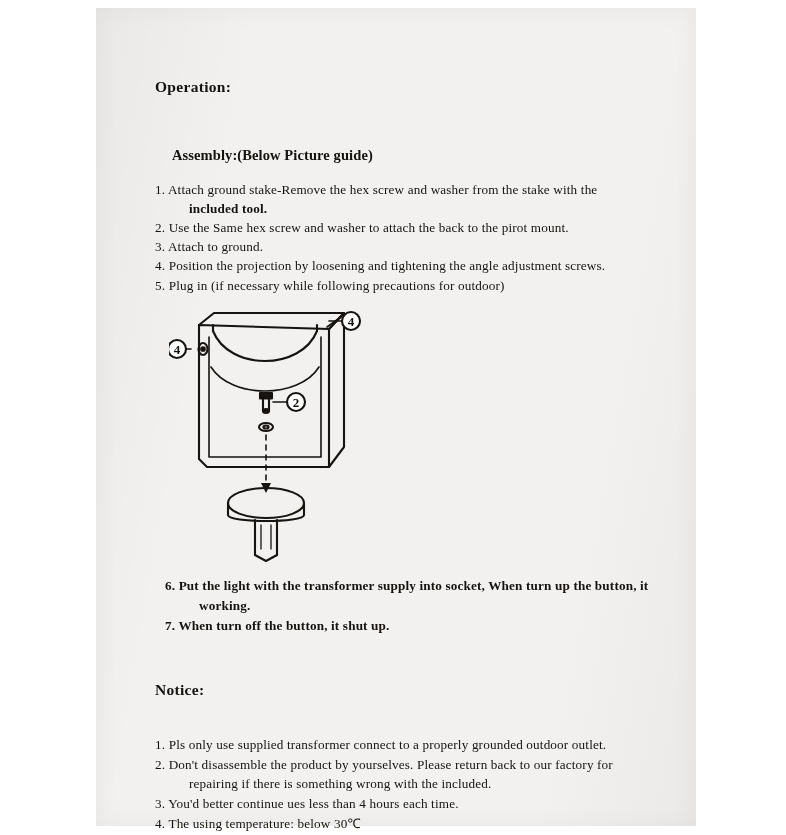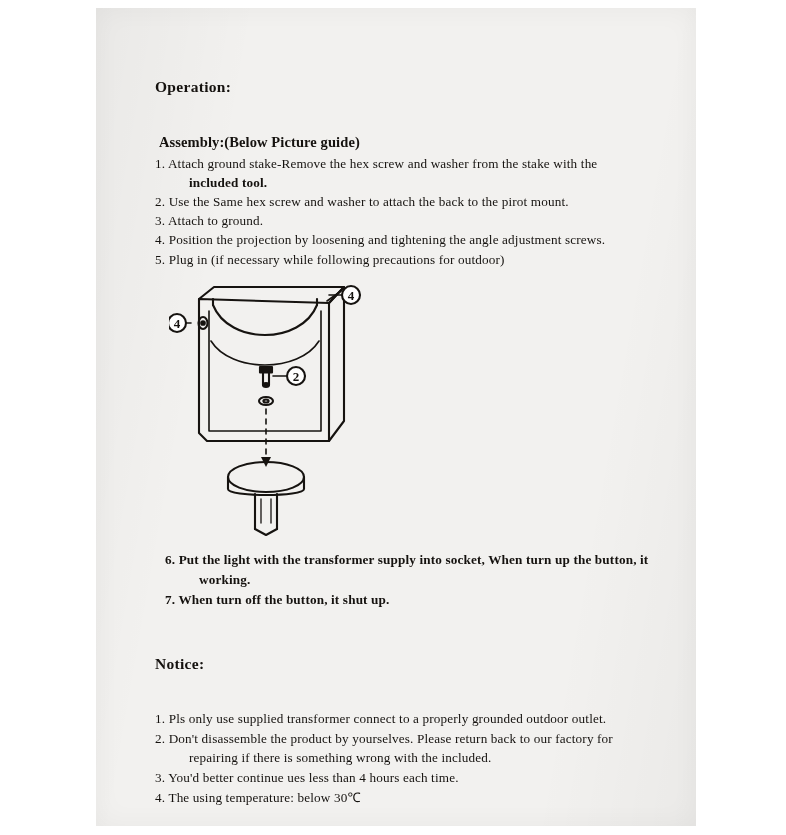--- a/index.html
+++ b/index.html
@@ -46,21 +46,21 @@
   }
   h1.sec {
     font-size: 15.5px;
     font-weight: bold;
     margin: 0 0 0 0;
     letter-spacing: 0.3px;
   }
   .sub {
     font-size: 14.5px;
     font-weight: bold;
-    margin: 4px;
+    margin: 17px;
     letter-spacing: 0.1px;
   }
   .steps {
     margin: 3px 0 7px 0;
     padding: 0;
     list-style: none;
     font-size: 13.2px;
     line-height: 1.42;
     letter-spacing: 0.15px;
   }

